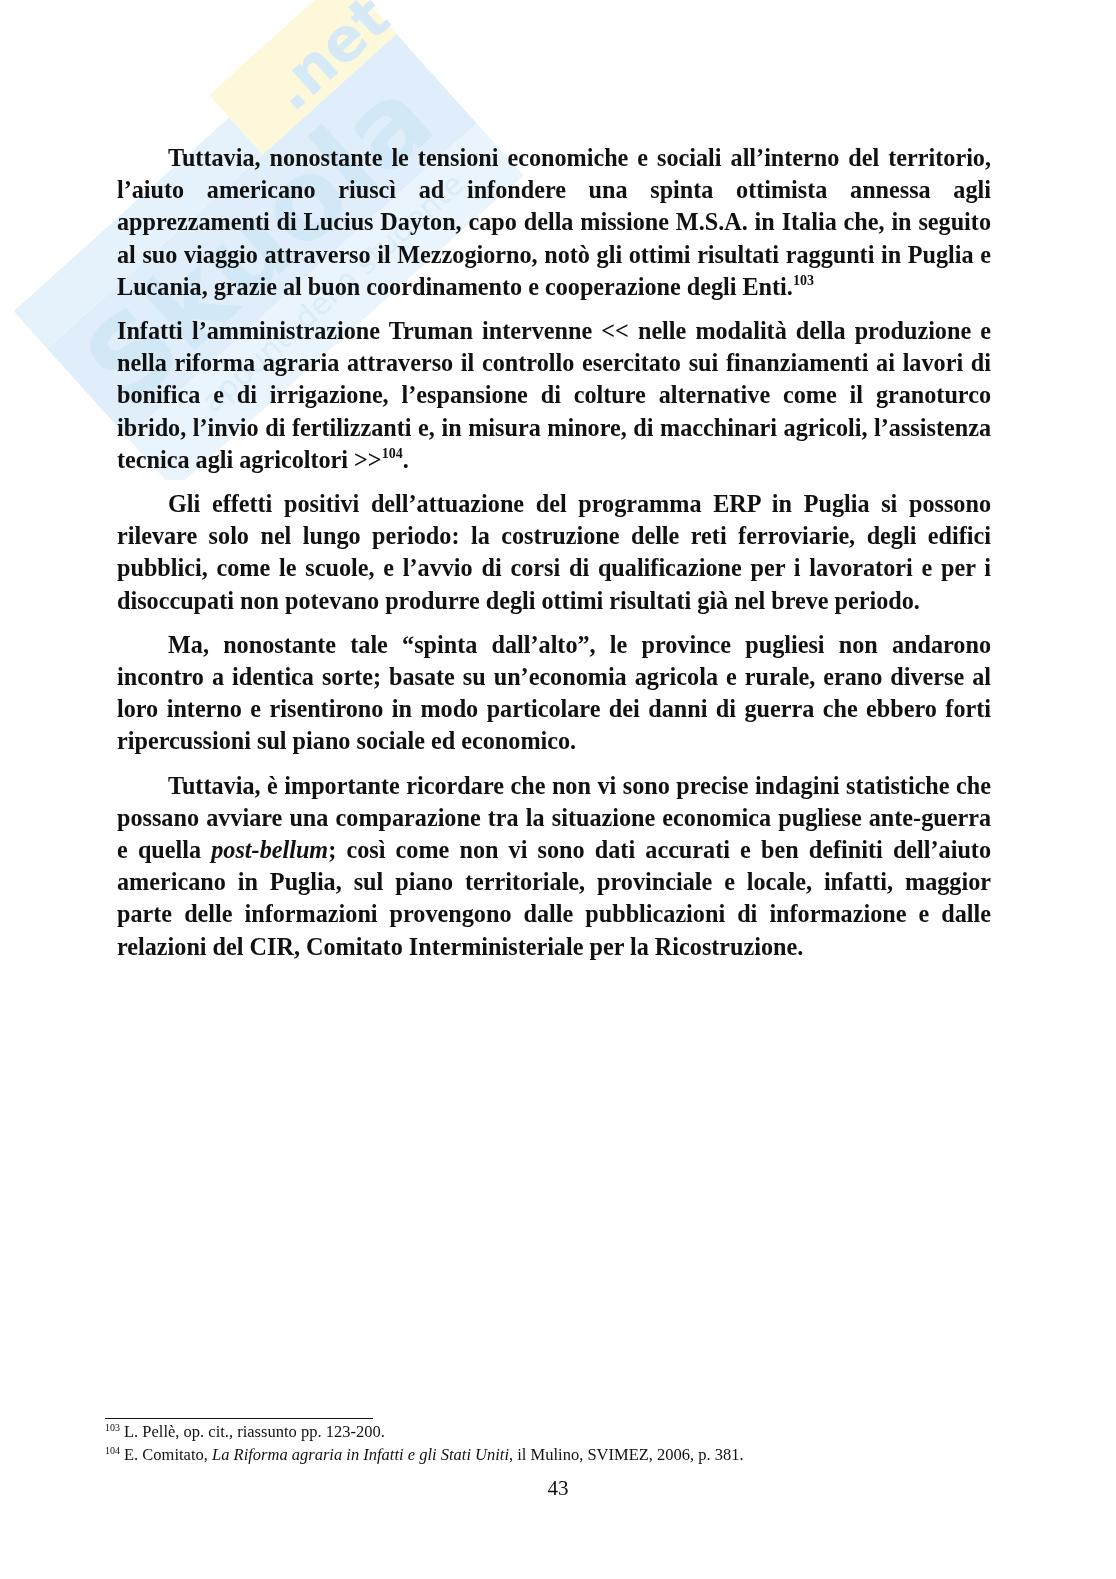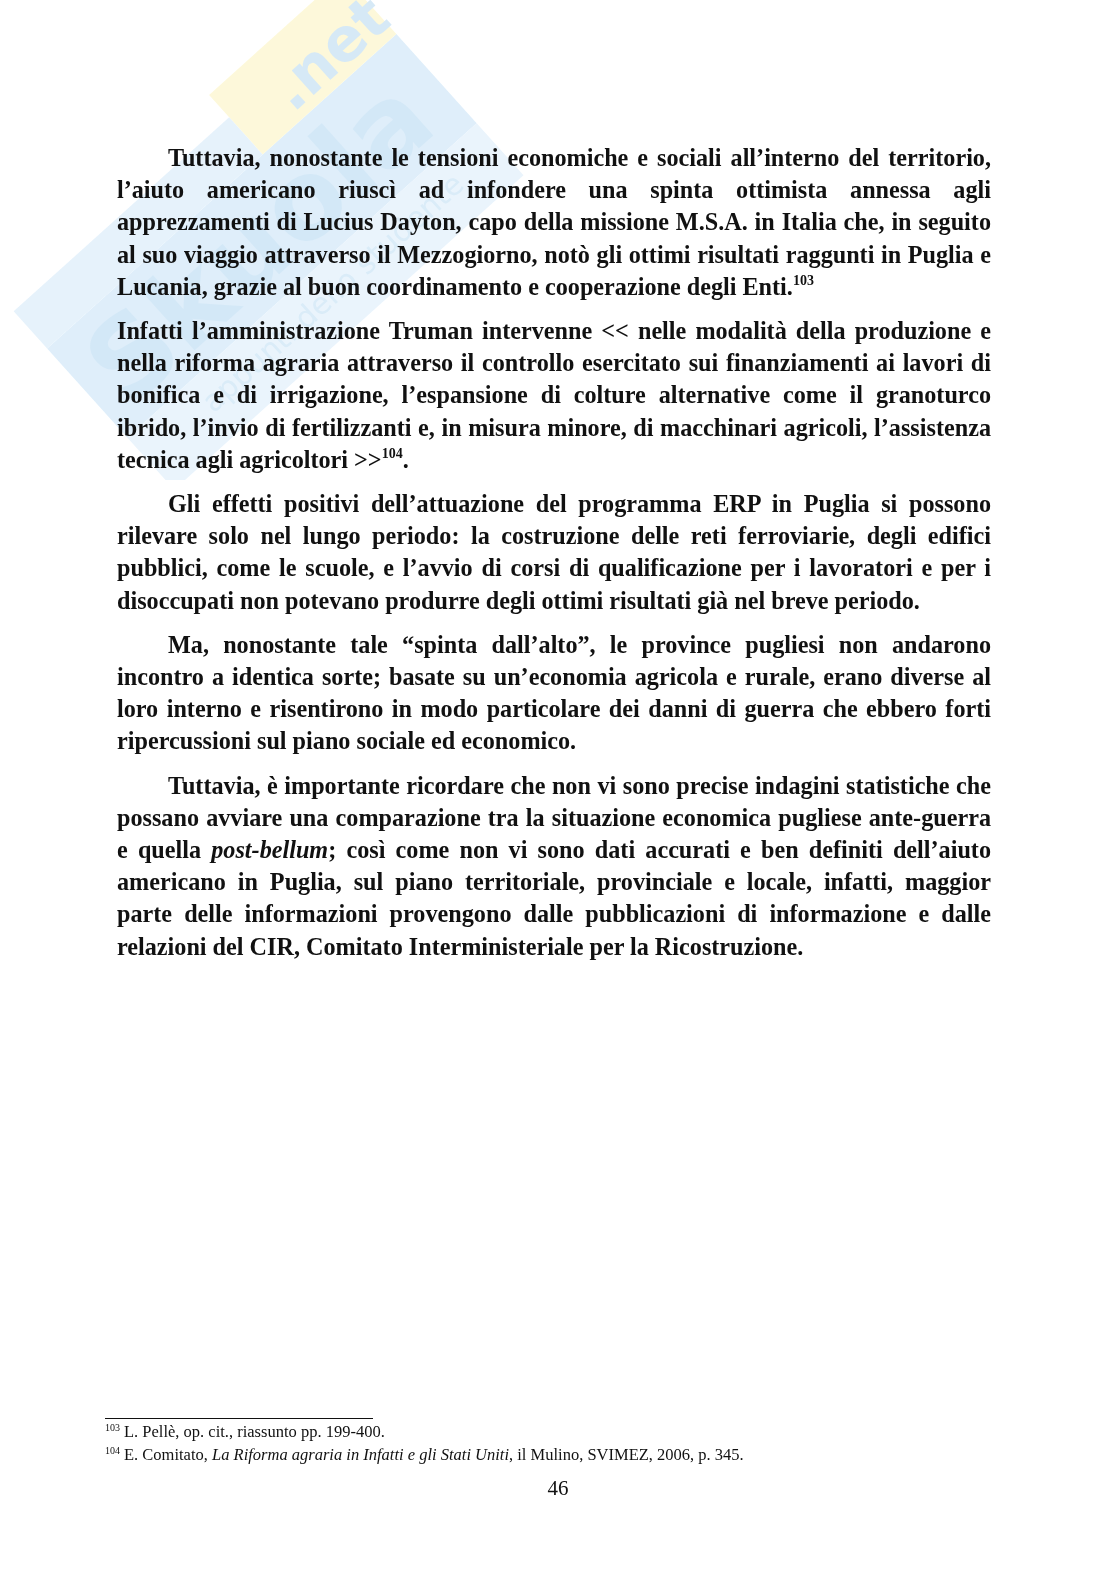--- a/index.html
+++ b/index.html
@@ -103,17 +103,17 @@
 <div class="page" id="body-root">
     <p class="para indent"><span>Tuttavia, nonostante le tensioni economiche e sociali all’interno del territorio, l’aiuto americano riuscì ad infondere una spinta ottimista annessa agli apprezzamenti di Lucius Dayton, capo della missione M.S.A. in Italia che, in seguito al suo viaggio attraverso il Mezzogiorno, notò gli ottimi risultati raggunti in Puglia e Lucania, grazie al buon coordinamento e cooperazione degli Enti.</span><sup>103</sup></p>
     <p class="para"><span>Infatti l’amministrazione Truman intervenne &lt;&lt; nelle modalità della produzione e nella riforma agraria attraverso il controllo esercitato sui finanziamenti ai lavori di bonifica e di irrigazione, l’espansione di colture alternative come il granoturco ibrido, l’invio di fertilizzanti e, in misura minore, di macchinari agricoli, l’assistenza tecnica agli agricoltori &gt;&gt;</span><sup>104</sup><span>.</span></p>
     <p class="para indent"><span>Gli effetti positivi dell’attuazione del programma ERP in Puglia si possono rilevare solo nel lungo periodo: la costruzione delle reti ferroviarie, degli edifici pubblici, come le scuole, e l’avvio di corsi di qualificazione per i lavoratori e per i disoccupati non potevano produrre degli ottimi risultati già nel breve periodo.</span></p>
     <p class="para indent"><span>Ma, nonostante tale “spinta dall’alto”, le province pugliesi non andarono incontro a identica sorte; basate su un’economia agricola e rurale, erano diverse al loro interno e risentirono in modo particolare dei danni di guerra che ebbero forti ripercussioni sul piano sociale ed economico.</span></p>
     <p class="para indent"><span>Tuttavia, è importante ricordare che non vi sono precise indagini statistiche che possano avviare una comparazione tra la situazione economica pugliese ante-guerra e quella </span><em>post-bellum</em><span>; così come non vi sono dati accurati e ben definiti dell’aiuto americano in Puglia, sul piano territoriale, provinciale e locale, infatti, maggior parte delle informazioni provengono dalle pubblicazioni di informazione e dalle relazioni del CIR, Comitato Interministeriale per la Ricostruzione.</span></p>
   </div>
 
 <div class="footnote-rule"></div>
 <div class="footnotes" id="footnotes-root" style="top: 1421px;">
-    <p class="footnote"><span class="fn-num">103</span><span>L. Pellè, op. cit., riassunto pp. 199-400.</span></p>
-    <p class="footnote"><span class="fn-num">104</span><span>E. Comitato, </span><em>La Riforma agraria in Infatti e gli Stati Uniti</em><span>, il Mulino, SVIMEZ, 2006, p. 345.</span></p>
+    <p class="footnote"><span class="fn-num">103</span><span>L. Pellè, op. cit., riassunto pp. 123-200.</span></p>
+    <p class="footnote"><span class="fn-num">104</span><span>E. Comitato, </span><em>La Riforma agraria in Infatti e gli Stati Uniti</em><span>, il Mulino, SVIMEZ, 2006, p. 381.</span></p>
   </div>
 
-<div class="page-number">46</div>
+<div class="page-number">43</div>
 
 </body></html>

